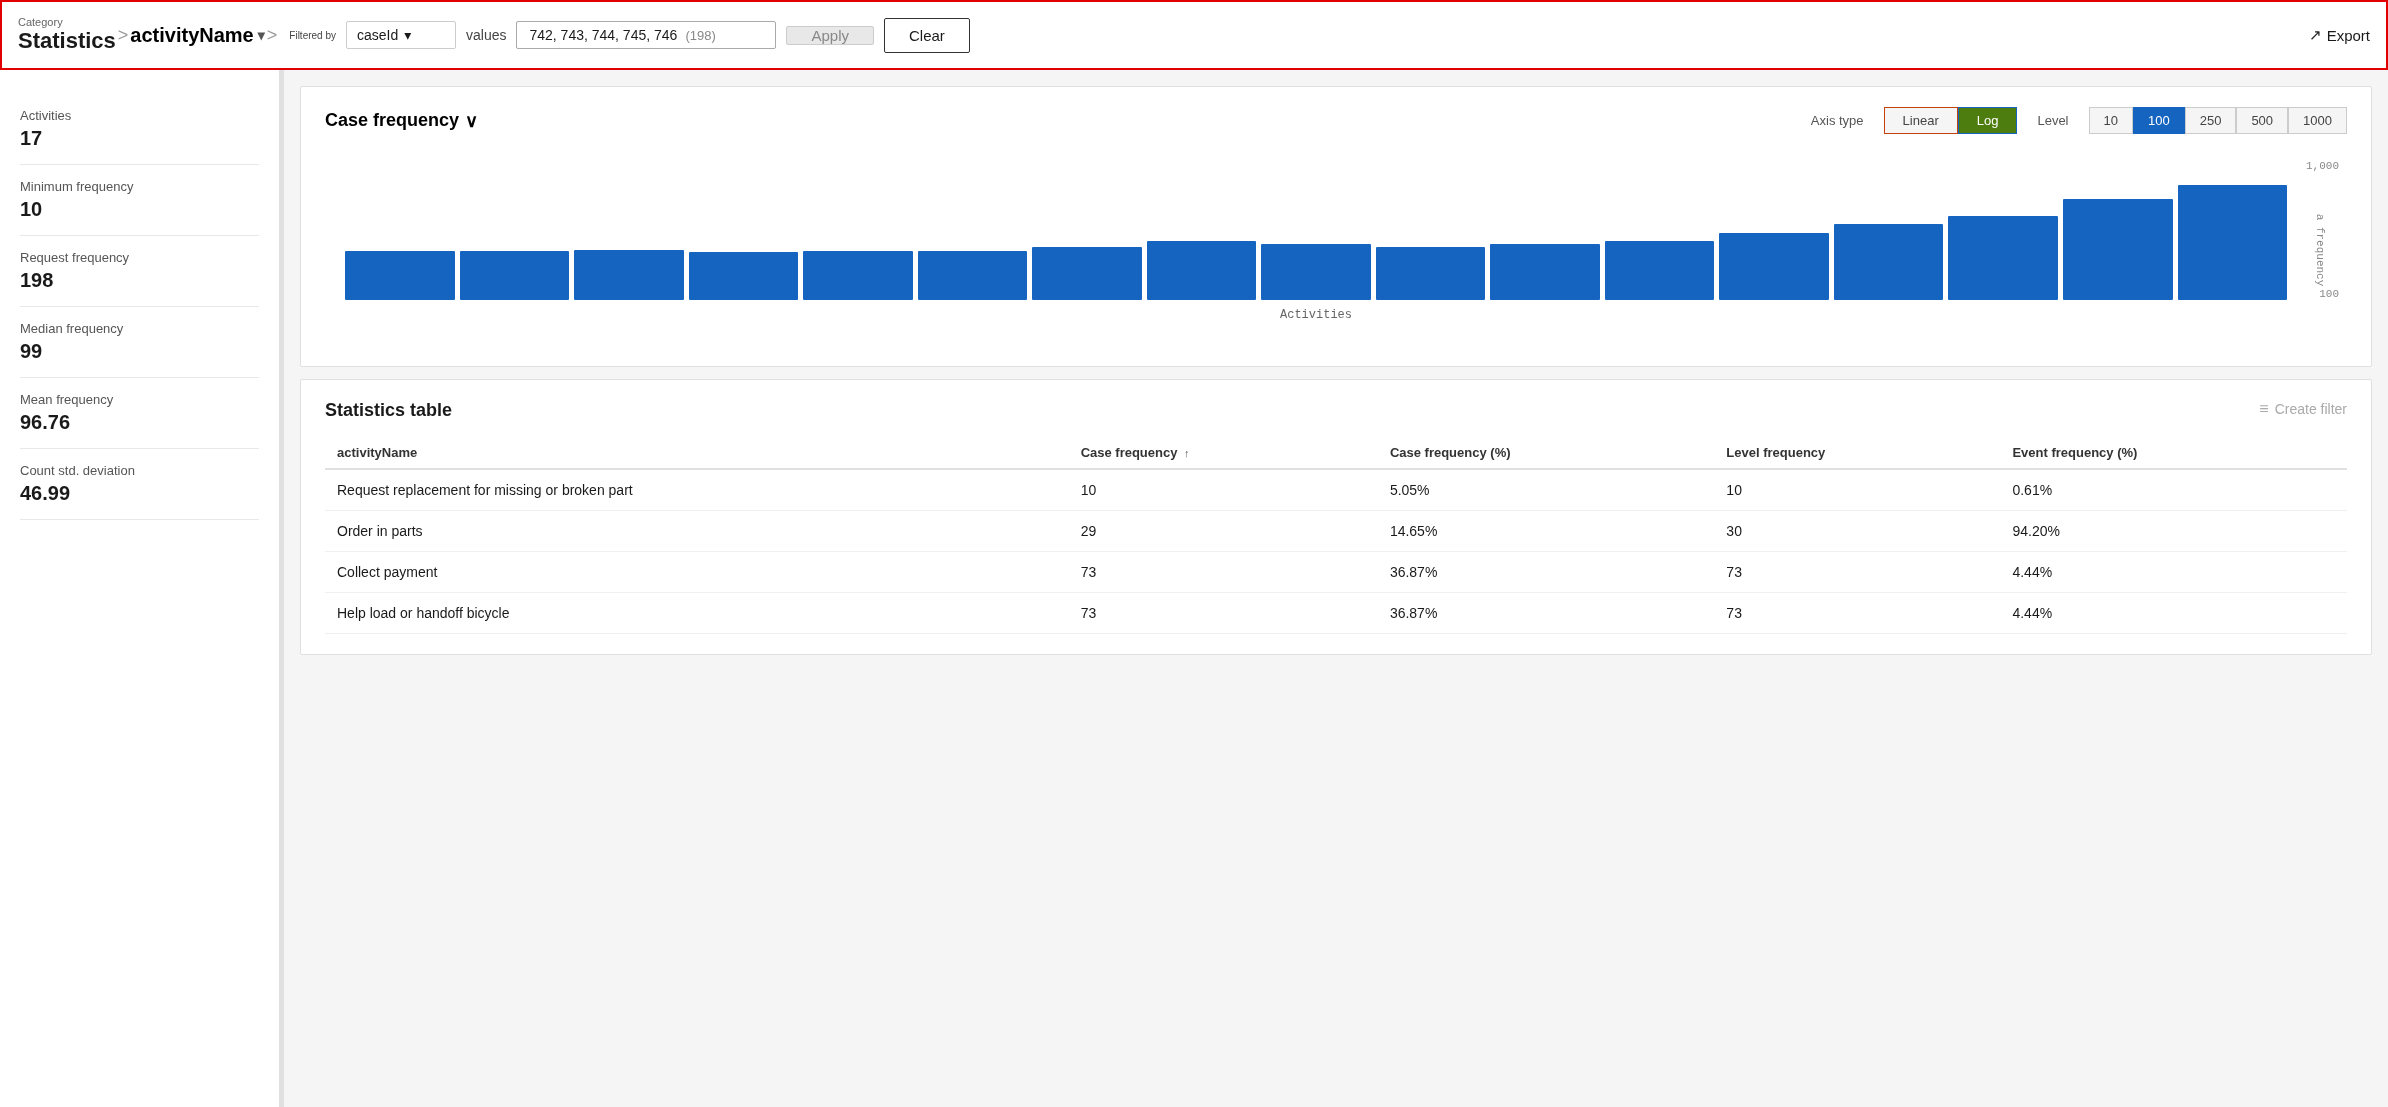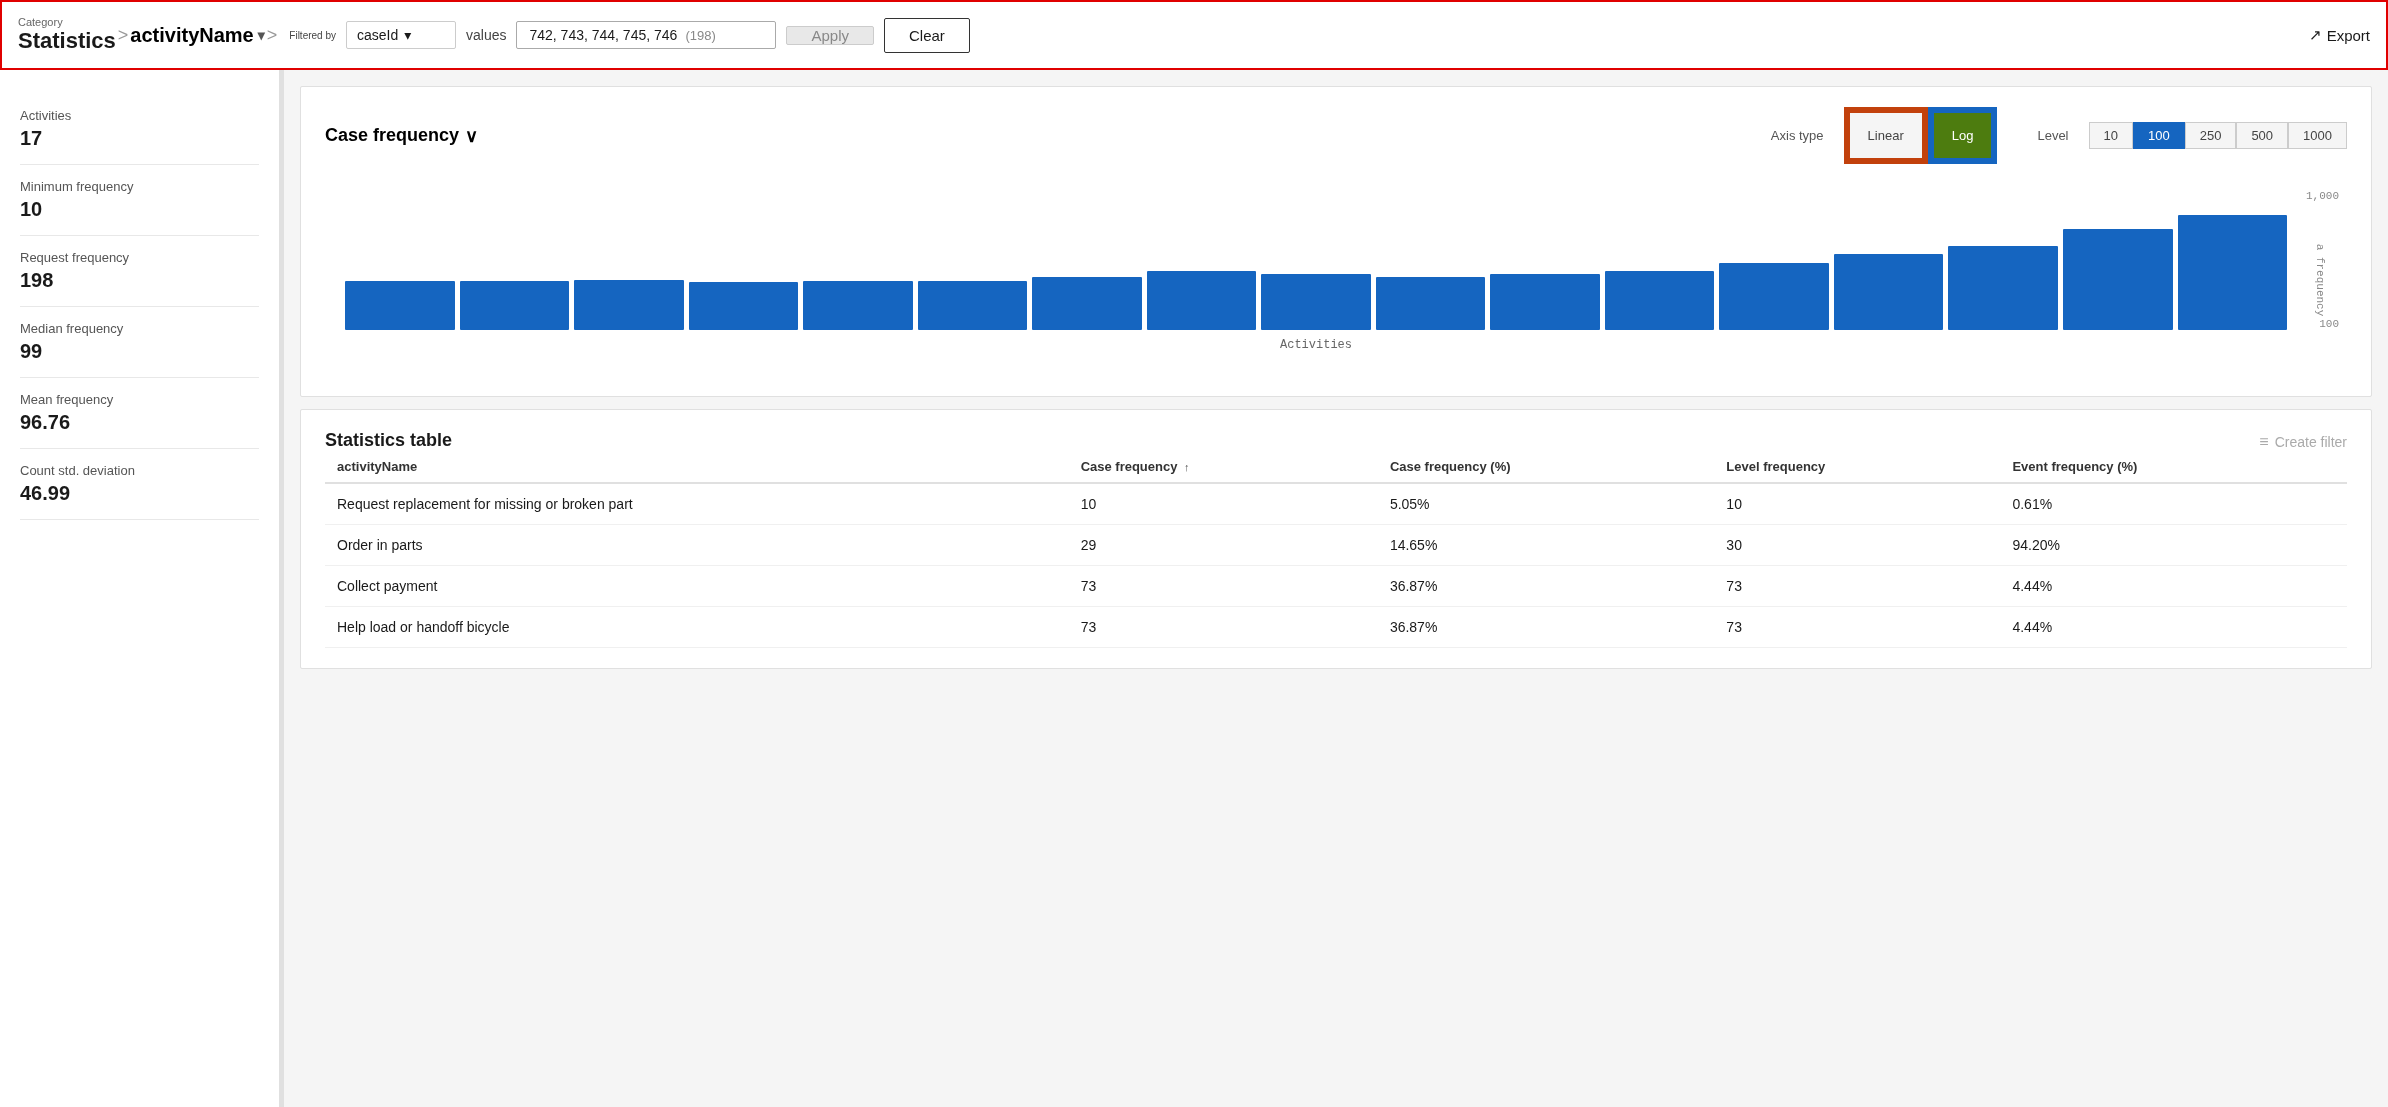--- a/index.html
+++ b/index.html
@@ -199,36 +199,35 @@
     .axis-type-label {
       font-size: 13px;
       color: #555;
       margin-left: auto;
     }
     .axis-btn-group {
       display: flex;
       gap: 0;
     }
     .axis-btn {
-      padding: 15px 18px;
-      border: 6px solid #c2410c;
+      padding: 5px 18px;
+      border: 1px solid #c2410c;
       background: #f5f5f5;
       font-size: 13px;
       cursor: pointer;
       color: #444;
     }
     .axis-btn.active {
       background: #4d7c0f;
       color: #fff;
       border-color: #1565c0;
     }
     .level-label {
       font-size: 13px;
       color: #555;
-      margin-left: 20px;
     }
     .level-btn-group {
       display: flex;
       gap: 0;
     }
     .level-btn {
       padding: 5px 14px;
       border: 1px solid #ccc;
       background: #f5f5f5;
       font-size: 13px;
@@ -249,22 +248,23 @@
 
     
     .table-section {
       background: #fff;
       border: 1px solid #e0e0e0;
       border-radius: 2px;
       padding: 20px 24px;
     }
     .table-section-header {
       display: flex;
-      align-items: flex-end;
+      align-items: flex-start;
       justify-content: space-between;
+      margin-bottom: 16px;
     }
     .table-section-title {
       font-size: 18px;
       font-weight: 600;
     }
     .create-filter-btn {
       display: flex;
       align-items: center;
       gap: 6px;
       font-size: 14px;

